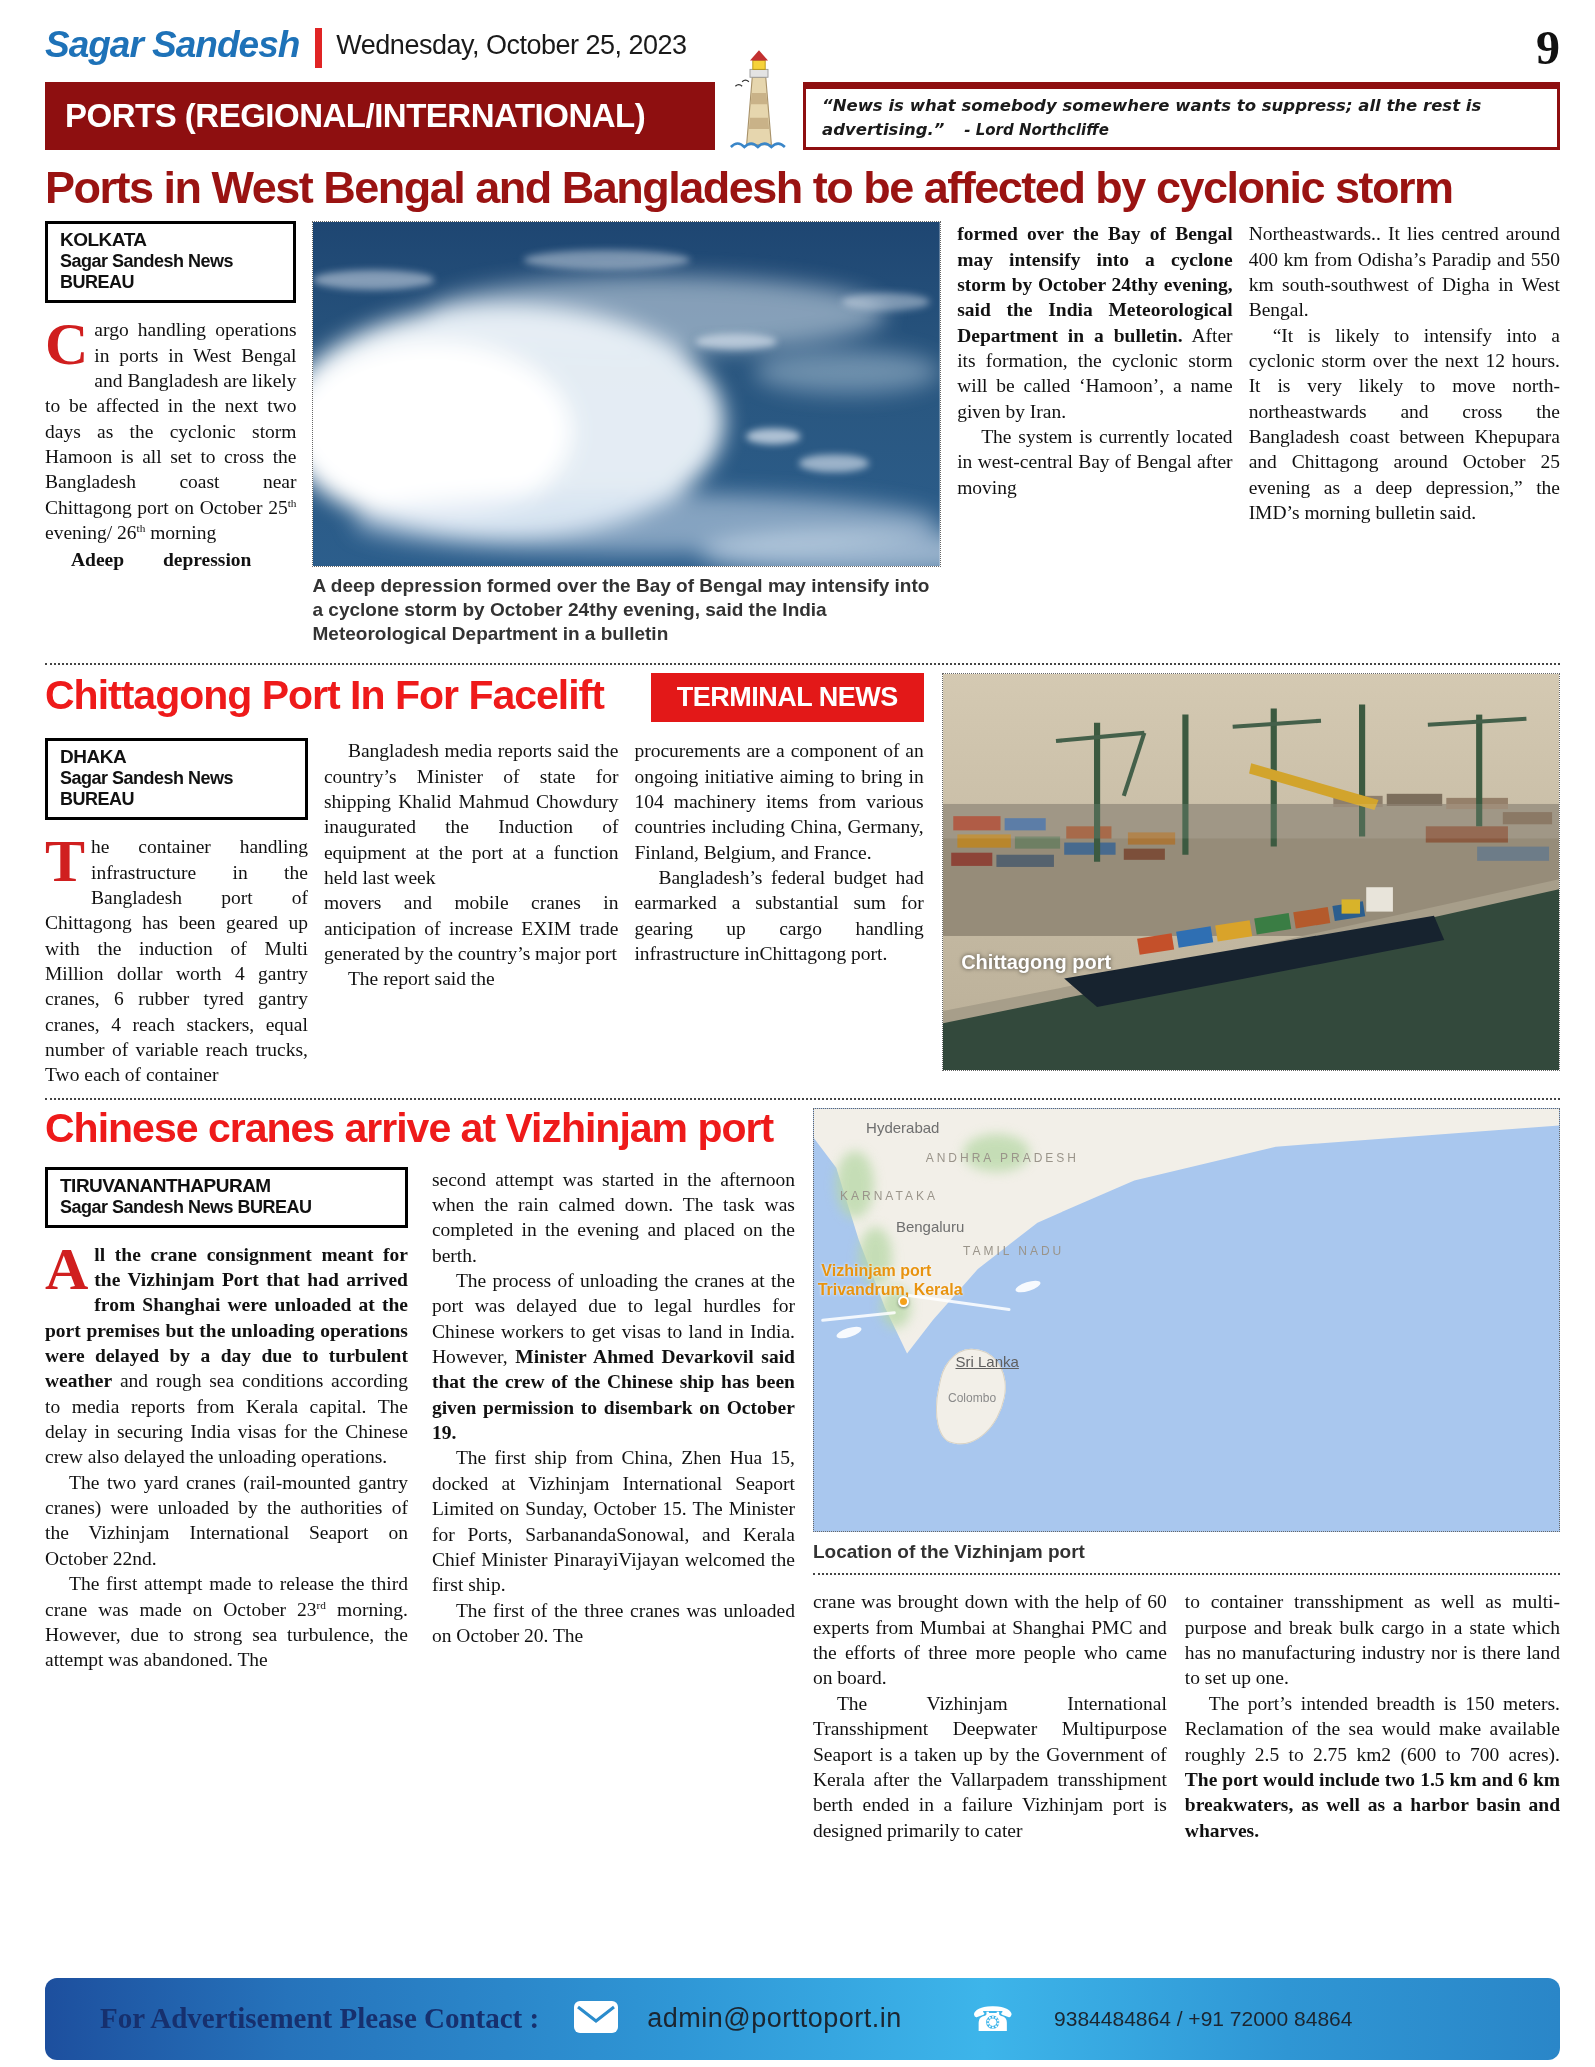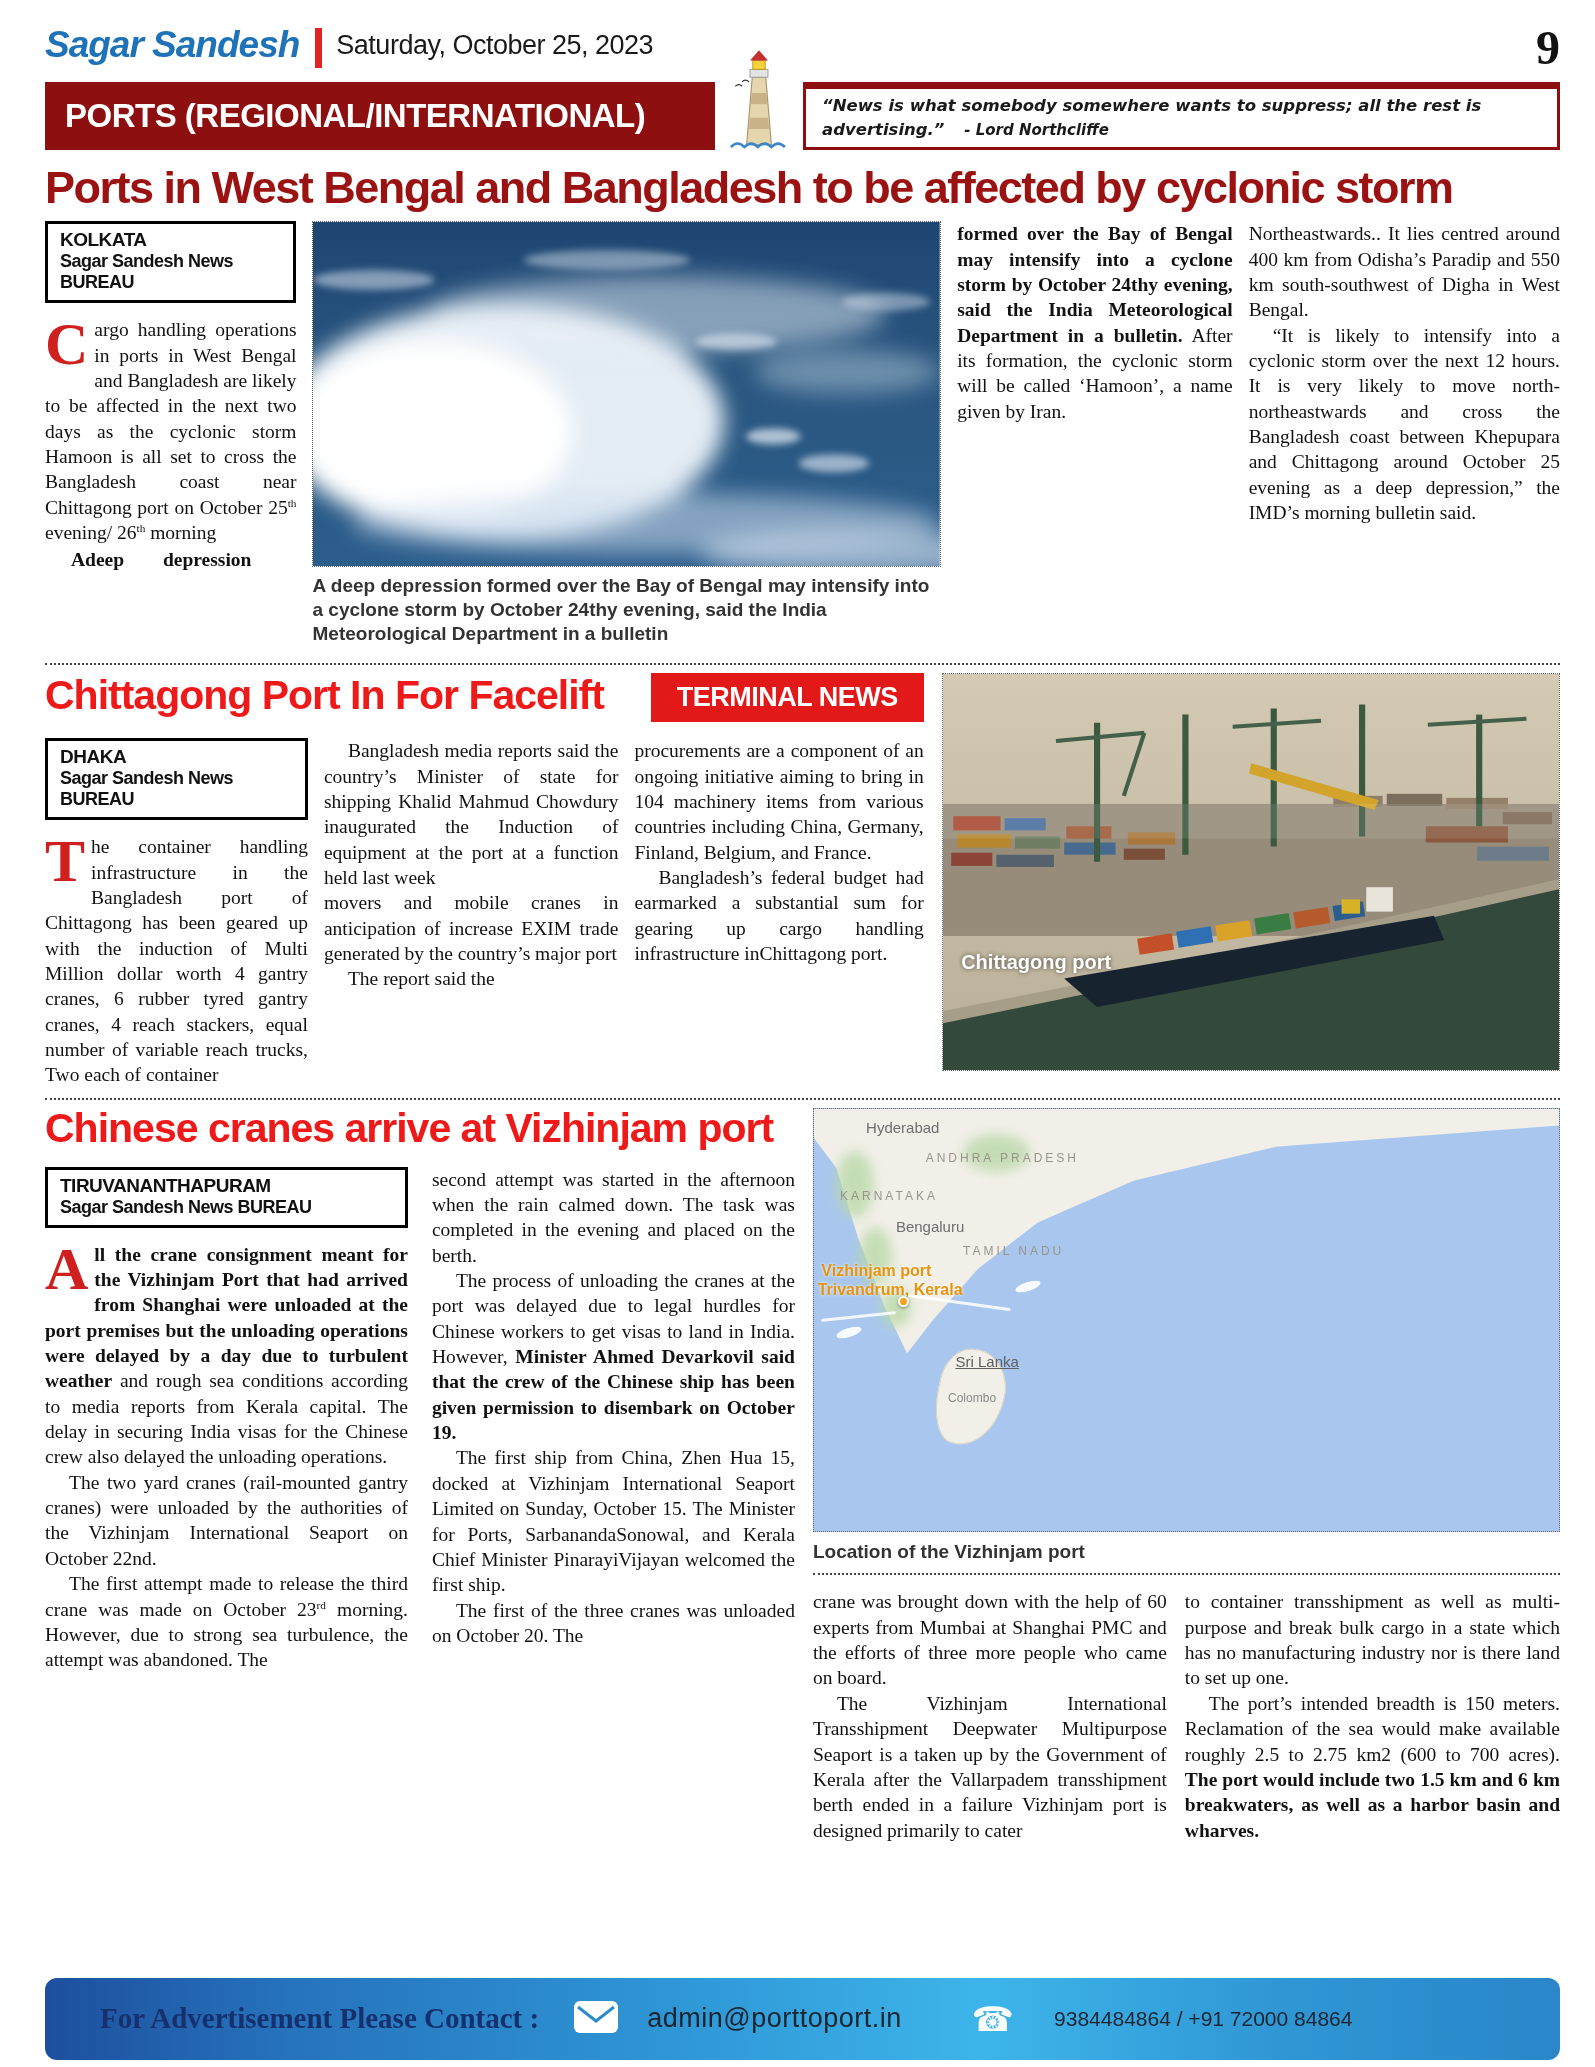--- a/index.html
+++ b/index.html
@@ -128,21 +128,21 @@
   .ad-phone { font-family:"Liberation Sans", sans-serif; font-size:21px; color:#1b2530; margin-left:40px; }
 </style>
 </head>
 <body>
 
 <div class="page">
 
   <header class="mast">
     <span class="logo">Sagar Sandesh</span>
     <span class="logo-bar"></span>
-    <span class="mast-date">Saturday, October 25, 2023</span>
+    <span class="mast-date">Wednesday, October 25, 2023</span>
     <span class="pageno">9</span>
   </header>
 
   <div class="banner-row">
     <div class="banner">PORTS (REGIONAL/INTERNATIONAL)</div>
     <div class="lighthouse-wrap">
       <svg width="84" height="108" viewBox="0 0 70 96">
         <polygon points="29,26 41,26 46,86 24,86" fill="#e6d6ae" stroke="#a8926a" stroke-width="1"></polygon>
         <polygon points="28.5,40 41.5,40 42.5,50 27.5,50" fill="#c9b288"></polygon>
         <polygon points="27,62 43,62 44,72 26,72" fill="#c9b288"></polygon>
@@ -205,20 +205,21 @@
               <ellipse cx="300" cy="38" rx="85" ry="10" opacity="0.45"></ellipse>
               <ellipse cx="585" cy="80" rx="45" ry="9" opacity="0.45"></ellipse>
             </g>
           </svg>
         </div>
         <figcaption>A deep depression formed over the Bay of Bengal may intensify into a cyclone storm by October 24thy evening, said the India Meteorological Department in a bulletin</figcaption>
       </figure>
 
       <div class="col">
         <p class="bp"><span class="bold">formed over the Bay of Bengal may intensify into a cyclone storm by October 24thy evening, said the India Meteorological Department in a bulletin.</span><span> After its formation, the cyclonic storm will be called ‘Hamoon’, a name given by Iran.</span></p>
+        <p class="bp ind">The system is currently located in west-central Bay of Bengal after moving</p>
       </div>
 
       <div class="col">
         <p class="bp">Northeastwards.. It lies centred around 400 km from Odisha’s Paradip and 550 km south-southwest of Digha in West Bengal.</p>
         <p class="bp ind">“It is likely to intensify into a cyclonic storm over the next 12 hours. It is very likely to move north-northeastwards and cross the Bangladesh coast between Khepupara and Chittagong around October 25 evening as a deep depression,” the IMD’s morning bulletin said.</p>
       </div>
     </div>
   </section>
 
   <div class="divider"></div>

